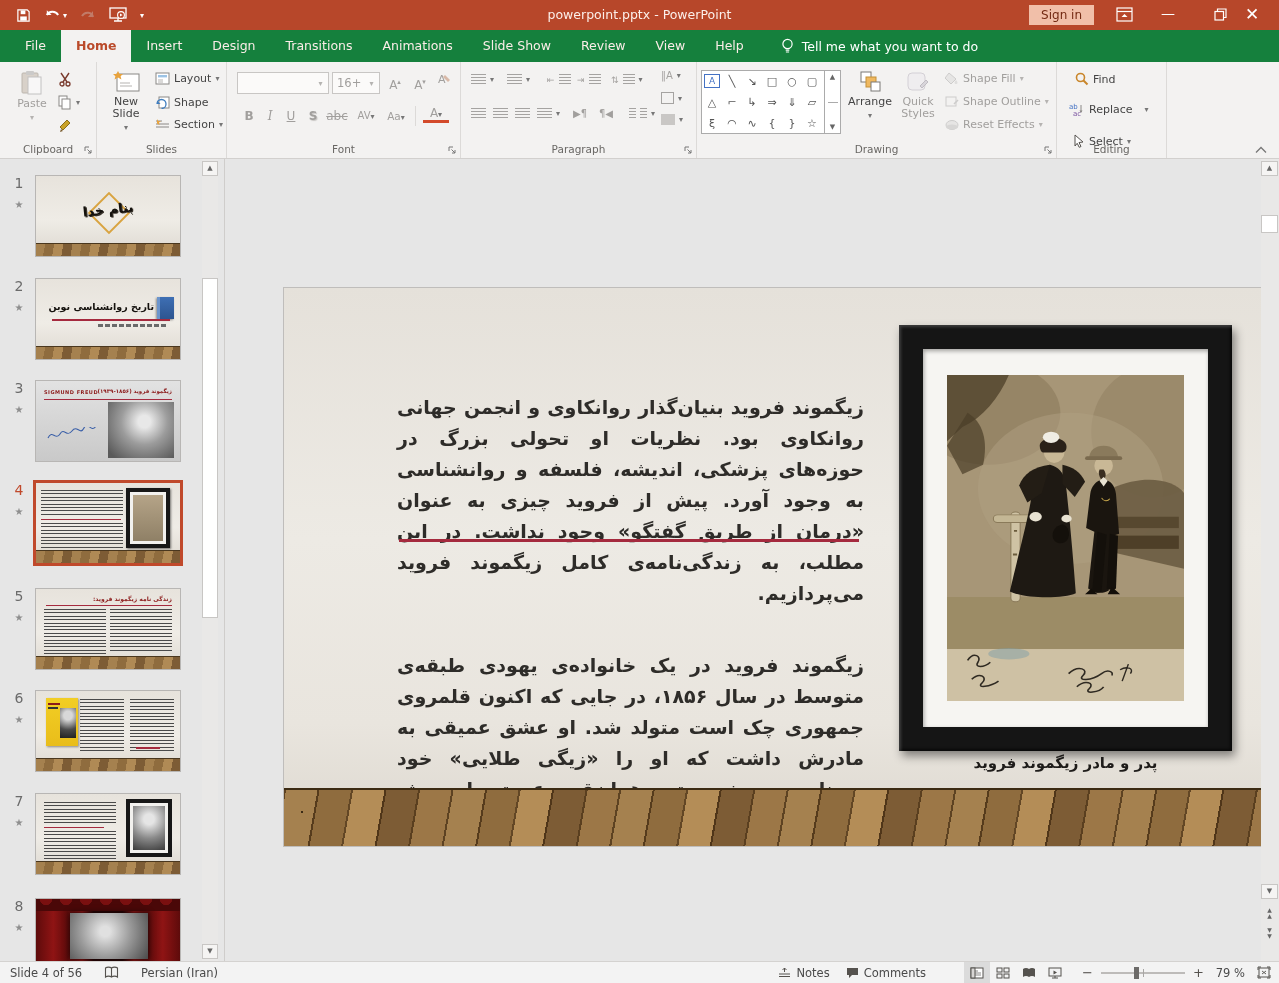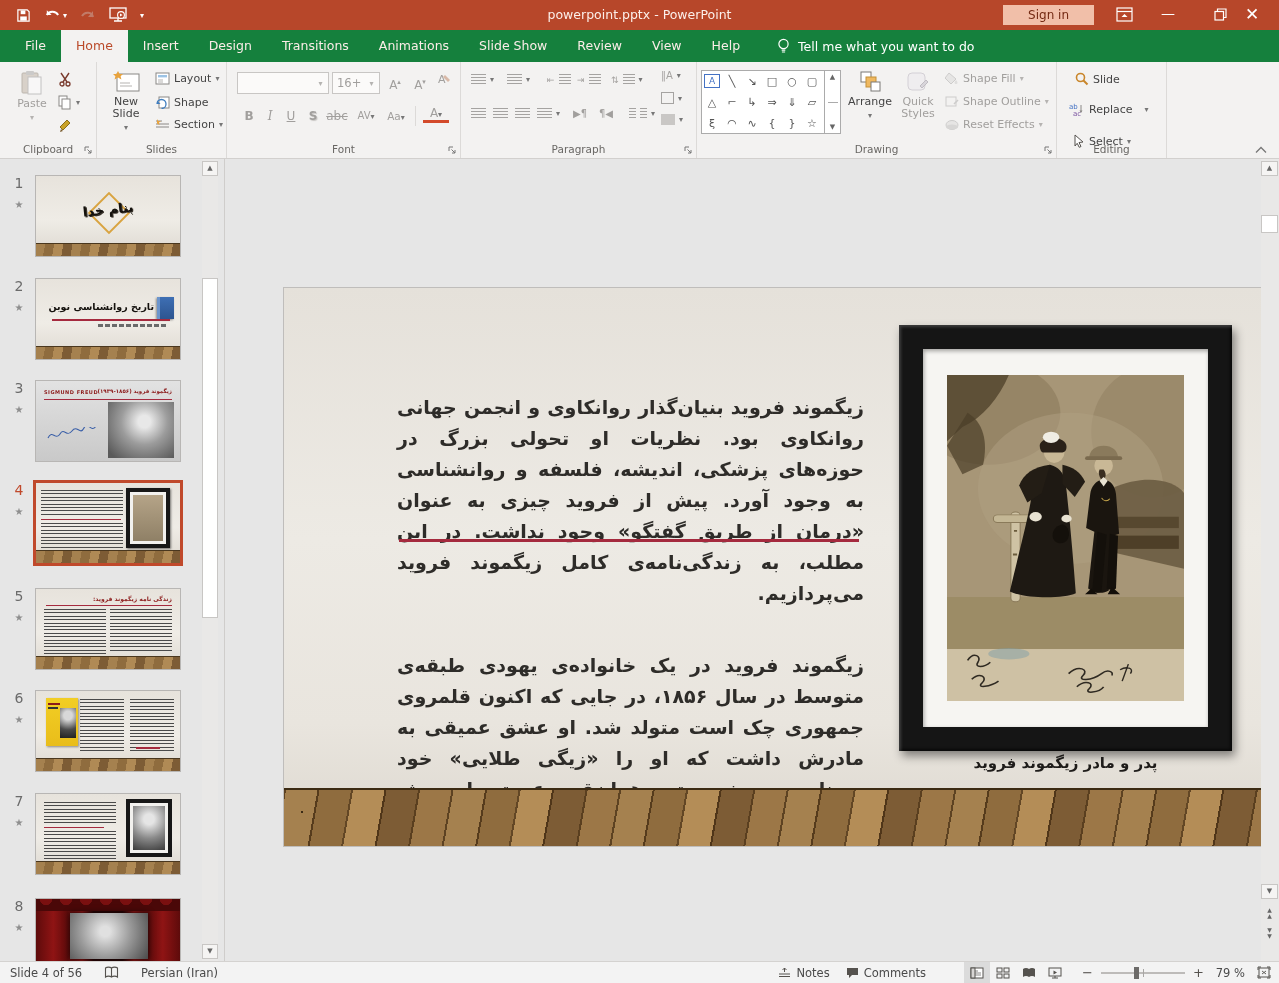--- a/index.html
+++ b/index.html
@@ -6,32 +6,32 @@
   html,body { width:1279px; height:983px; overflow:hidden; background:#E6E6E6;
     font-family:"DejaVu Sans", sans-serif; }
   .app { position:relative; width:1279px; height:983px; }
 
   
   .titlebar { position:absolute; top:0; left:0; width:100%; height:30px; background:#B7472A; color:#fff; }
   .qat { position:absolute; left:16px; top:0; height:30px; display:flex; align-items:center; gap:13px; }
   .qat .qbtn { display:flex; align-items:center; gap:2px; }
   .titlebar .doc-title { position:absolute; left:0; right:0; top:0; height:30px; line-height:30px;
     text-align:center; font-size:12.5px; color:#FCEFEA; }
-  .signin { position:absolute; right:185px; top:5px; height:20px; padding:0 25px; line-height:20px;
+  .signin { position:absolute; right:185px; top:5px; height:20px; padding:0 12px; line-height:20px;
     background:#F1BFA9; color:#732912; font-size:12px; cursor:default; }
   .ribbon-display { position:absolute; right:146px; top:7px; }
   .win-min { position:absolute; right:96px; top:0; width:30px; height:30px; text-align:center; line-height:26px; font-size:14px; }
   .win-restore { position:absolute; right:52px; top:8px; }
   .win-close { position:absolute; right:12px; top:0; width:30px; height:30px; text-align:center; line-height:29px; font-size:17px; }
 
   
   .tabrow { position:absolute; top:30px; left:0; width:100%; height:32px; background:#15803d; display:flex; align-items:stretch; }
   .tab { color:#FBEDE8; font-size:12.5px; padding:0 15px; line-height:32px; white-space:nowrap; }
   .tab.first { margin-left:10px; }
-  .tab.active { background:#F3F2F1; color:#BA4A2A; font-weight:normal; }
+  .tab.active { background:#F3F2F1; color:#BA4A2A; font-weight:bold; }
   .tellme { display:flex; align-items:center; gap:8px; color:#fff; font-size:12.5px; margin-left:22px; }
   .share { position:absolute; right:14px; top:30px; height:32px; display:flex; align-items:center; gap:5px; color:#fff; font-size:12.5px; }
 
   
   .ribbon { position:absolute; top:62px; left:0; width:100%; height:97px; background:#F3F2F1; border-bottom:1px solid #D2D0CE; font-size:11px; color:#444; }
   .rgroup { position:absolute; top:0; height:96px; border-right:1px solid #DCDAD8; }
   .glabel { position:absolute; bottom:3px; left:0; right:0; text-align:center; color:#696764; font-size:10.5px; }
   .launcher { position:absolute; bottom:3px; right:3px; }
   .bigbtn { position:absolute; display:flex; flex-direction:column; align-items:center; gap:2px; text-align:center; line-height:12px; }
   .smallbtn { position:absolute; display:flex; align-items:center; gap:4px; white-space:nowrap; }
@@ -459,21 +459,21 @@
     </div>
 
     <div class="rgroup" style="left:1057px;width:110px;border-right:1px solid #DCDAD8" data-name="group-editing">
       <span class="smallbtn" style="left:18px;top:10px" data-name="find-button">
         <span data-name="find-icon">
             <svg width="14" height="14" viewBox="0 0 14 14">
               <circle cx="5.5" cy="5.5" r="4" fill="none" stroke="#C9862B" stroke-width="1.6"></circle>
               <path d="M8.5 8.5l4 4" stroke="#C9862B" stroke-width="2"></path>
             </svg>
           </span>
-        <span data-name="find-label">Slide</span>
+        <span data-name="find-label">Find</span>
       </span>
       <span class="smallbtn" style="left:12px;top:40px" data-name="replace-button">
         <span data-name="replace-icon">
             <svg width="16" height="15" viewBox="0 0 16 15">
               <text x="0" y="7" font-size="7" fill="#4472C4">ab</text>
               <text x="4" y="14" font-size="7" fill="#7A52A0">ac</text>
               <path d="M12 3v7" stroke="#8A8886"></path>
               <path d="M10.5 8.5L12 11l1.5-2.5z" fill="#8A8886"></path>
             </svg>
           </span>

